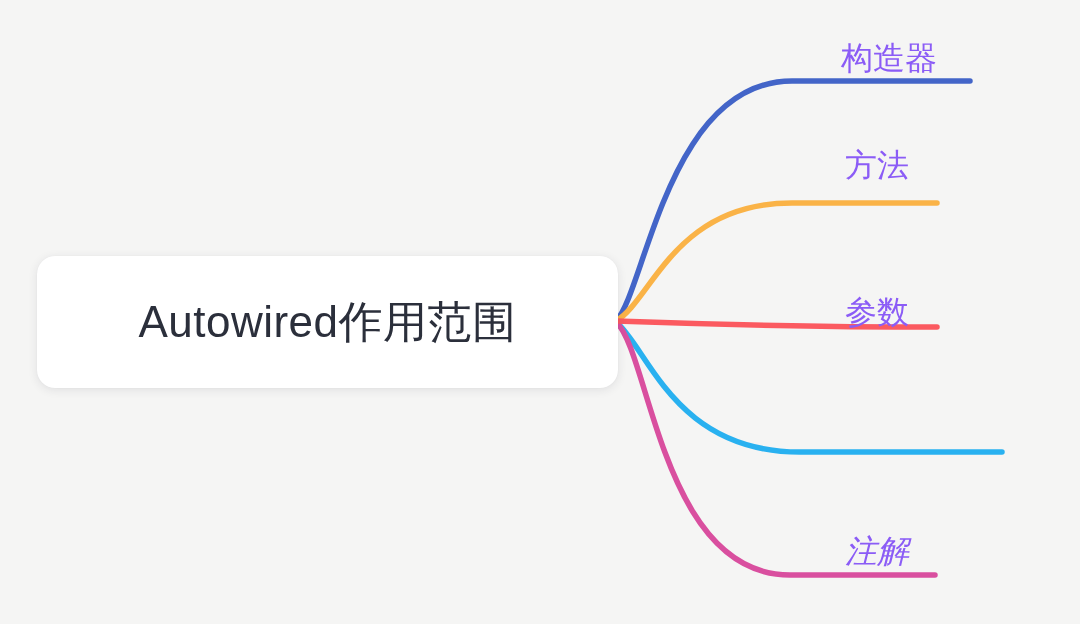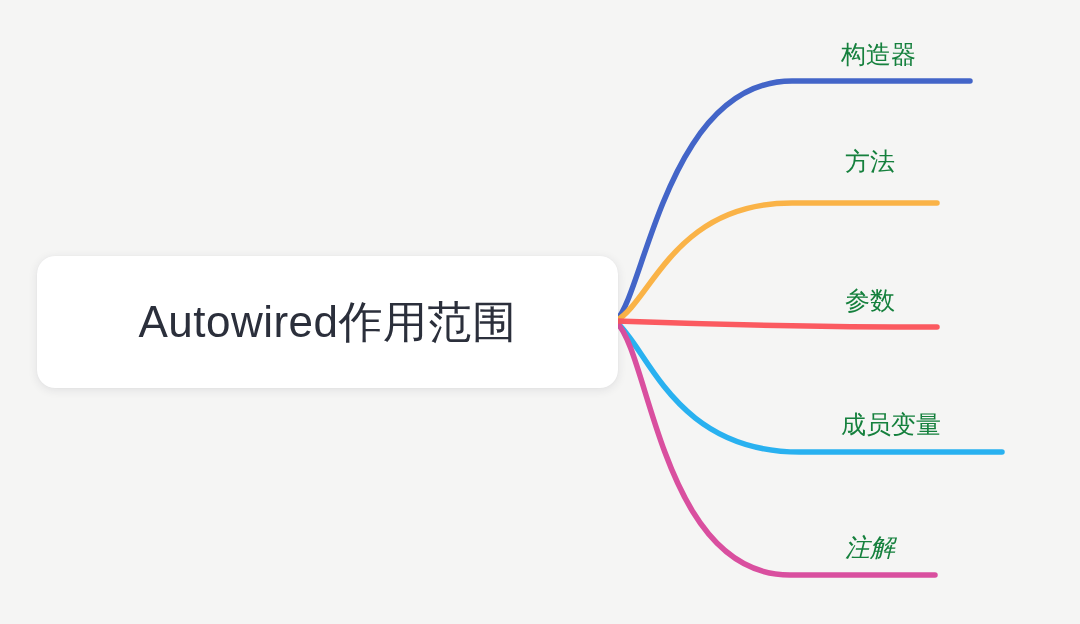--- a/index.html
+++ b/index.html
@@ -35,28 +35,28 @@
     justify-content: center;
   }
   .central-node .central-label {
     font-size: 44px;
     color: #2b2f3b;
     letter-spacing: 0.5px;
     white-space: nowrap;
   }
   .branch-label {
     position: absolute;
-    font-size: 25px;
-    color: #15803d;
+    font-size: 32px;
+    color: #8b5cf6;
     white-space: nowrap;
     line-height: 1.1;
   }
   .branch-label.b0 { left: 841px; top: 41px;  }
   .branch-label.b1 { left: 845px; top: 148px; }
-  .branch-label.b2 { left: 845px; top: 287px; font-family: Liberation Serif, serif; }
+  .branch-label.b2 { left: 845px; top: 295px; font-family: Liberation Serif, serif; }
   .branch-label.b3 { left: 841px; top: 411px; }
   .branch-label.b4 { left: 845px; top: 534px; font-style: italic; }
 </style>
 </head>
 <body>
 
 <div class="canvas" style="background: rgb(245, 245, 244);">
 
   <svg class="edges-svg" viewBox="0 0 1080 624" xmlns="http://www.w3.org/2000/svg">
     <path d="M 616 321 C 645 292, 668 81, 792 81 L 970 81" stroke="#4365c8"></path>
@@ -66,16 +66,15 @@
     <path d="M 616 321 C 700 324, 800 327, 937 327" stroke="#fb5a60"></path>
   </svg>
 
   <div class="central-node" style="background: rgb(255, 255, 255); justify-content: center;">
     <span class="central-label" style="color: rgb(43, 47, 59);">Autowired作用范围</span>
   </div>
 
   <div class="branch-label b0">构造器</div>
   <div class="branch-label b1">方法</div>
   <div class="branch-label b2">参数</div>
-  <div class="branch-label b3">成员变量</div>
   <div class="branch-label b4">注解</div>
 
 </div>
 
 </body></html>

